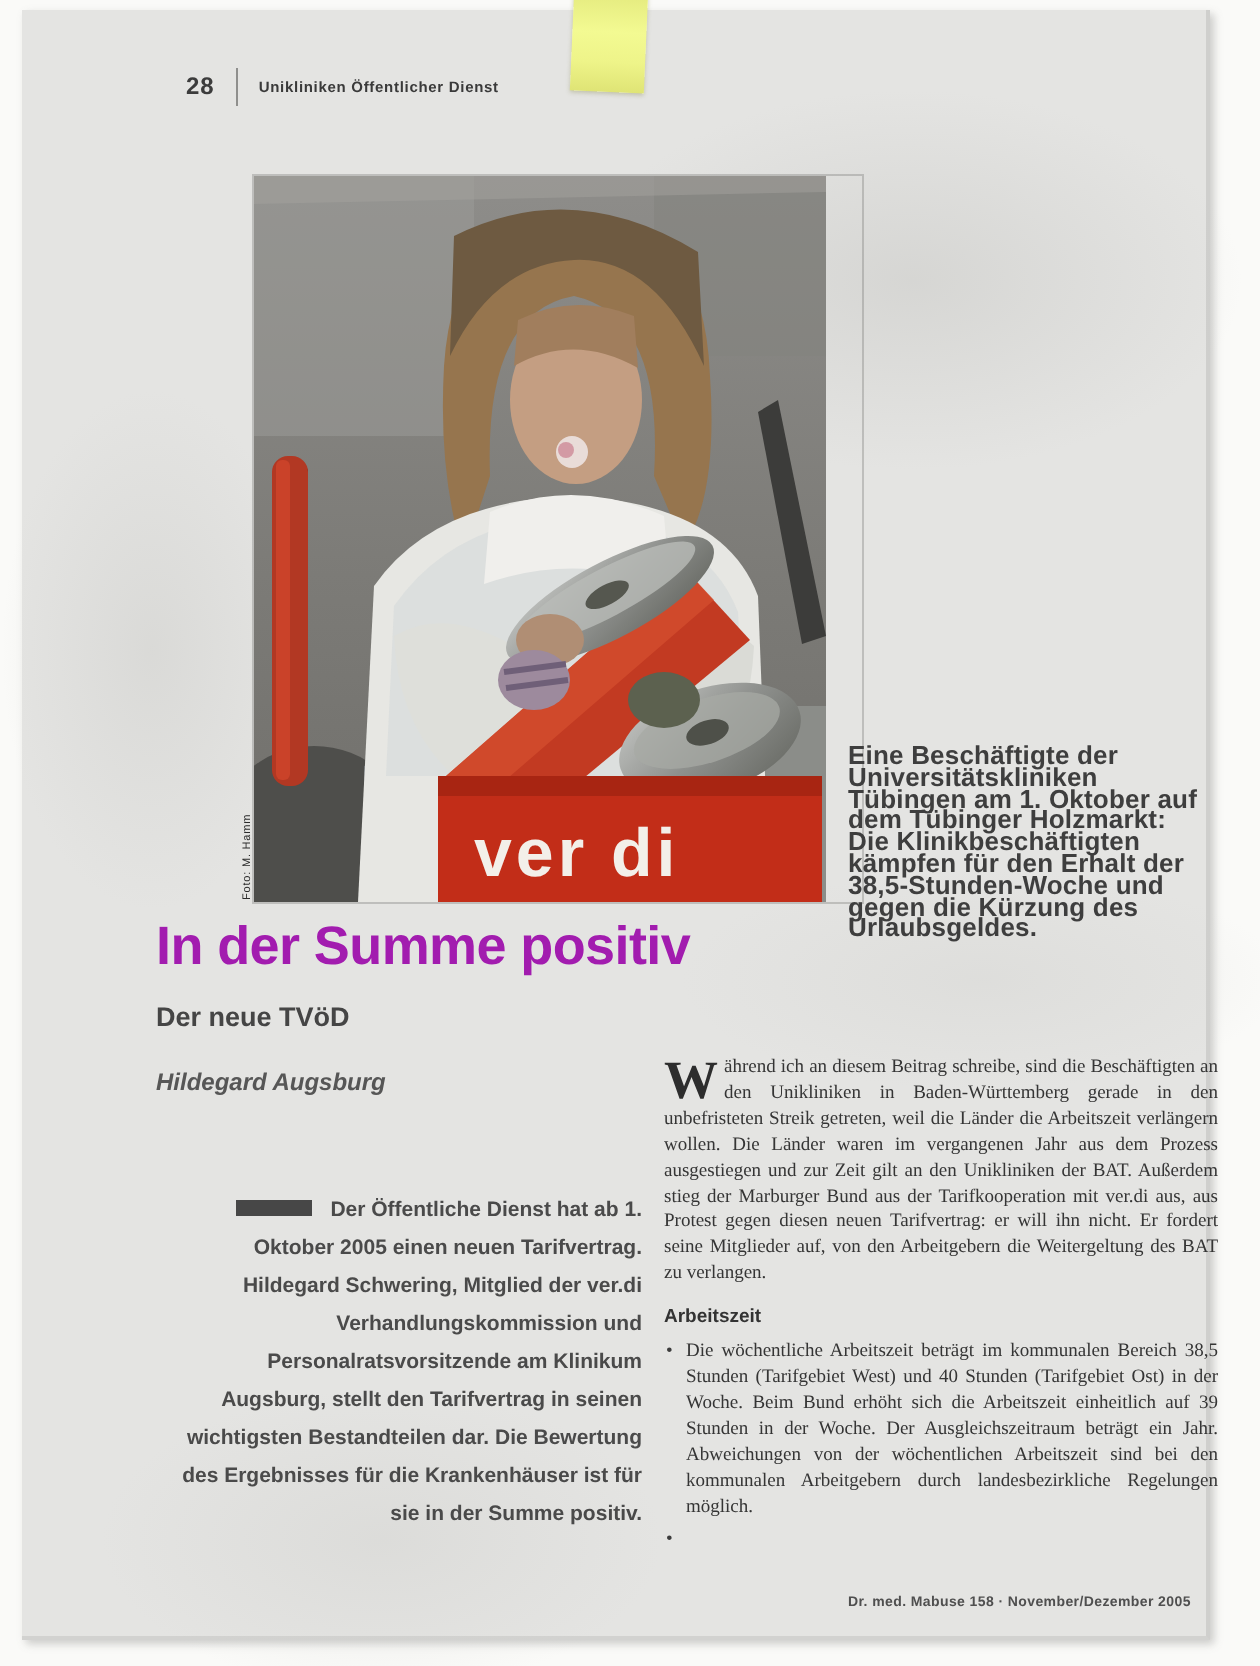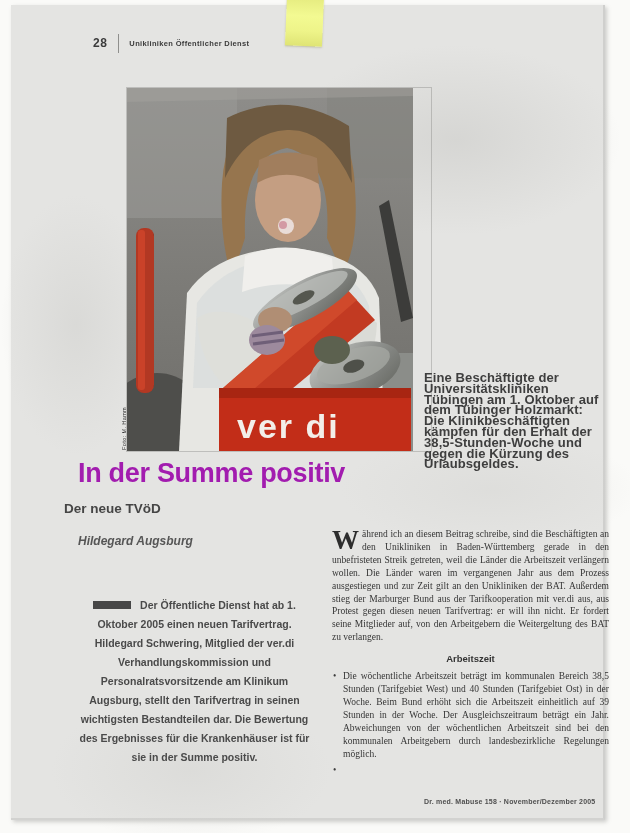--- a/index.html
+++ b/index.html
@@ -51,44 +51,44 @@
     font-size:5.5px;color:#2a2a2a;letter-spacing:.4px;white-space:nowrap;overflow:hidden;
   }
   .caption{
     position:absolute;left:424px;top:373px;width:184px;
     font-size:13px;line-height:10.8px;color:#3e3e3e;font-weight:bold;
     white-space:pre-line;letter-spacing:.1px;
   }
 
   
   .title{position:absolute;left:78px;top:458px;font-size:27px;font-weight:bold;color:#a21caf;letter-spacing:-.3px;}
-  .subtitle{position:absolute;left:64px;top:501px;font-size:13.5px;font-weight:bold;color:#454545;}
+  .subtitle{position:absolute;left:78px;top:501px;font-size:13.5px;font-weight:bold;color:#454545;}
   .author{position:absolute;left:78px;top:534px;font-size:12px;font-weight:bold;font-style:italic;color:#565656;}
 
   
   .intro{
-    position:absolute;left:78px;top:596px;width:233px;
+    position:absolute;left:88px;top:596px;width:233px;
     font-size:10.5px;line-height:19px;color:#4a4a4a;font-weight:bold;
-    text-align:center;
+    text-align:right;
   }
   .introbar{display:inline-block;width:38px;height:8px;background:#474747;margin-right:9px;vertical-align:baseline;}
 
   
   .bodycol{
     position:absolute;left:332px;top:528px;width:277px;
     font-family:"Liberation Serif",serif;
     font-size:9.5px;line-height:12.9px;color:#353535;text-align:justify;
   }
   .dropcap{
     float:left;font-size:27px;line-height:22px;font-weight:bold;color:#2d2d2d;
     margin:1px 3px 0 0;font-family:"Liberation Serif",serif;
   }
   .subhead{
     font-family:"Liberation Sans",sans-serif;
-    font-size:9.5px;font-weight:bold;color:#333;margin:9px 0 4px 0;text-align:center;
+    font-size:9.5px;font-weight:bold;color:#333;margin:9px 0 4px 0;text-align:left;
   }
   .blist{margin:0;padding:0;list-style:none;}
   .blist li{position:relative;padding-left:11px;margin-bottom:4px;}
   .bmark{position:absolute;left:1px;top:0;color:#3c3c3c;}
 
   
   .footer{
     position:absolute;left:424px;top:798px;width:185px;
     font-size:7px;color:#4f4f4f;letter-spacing:.2px;font-weight:bold;
   }

